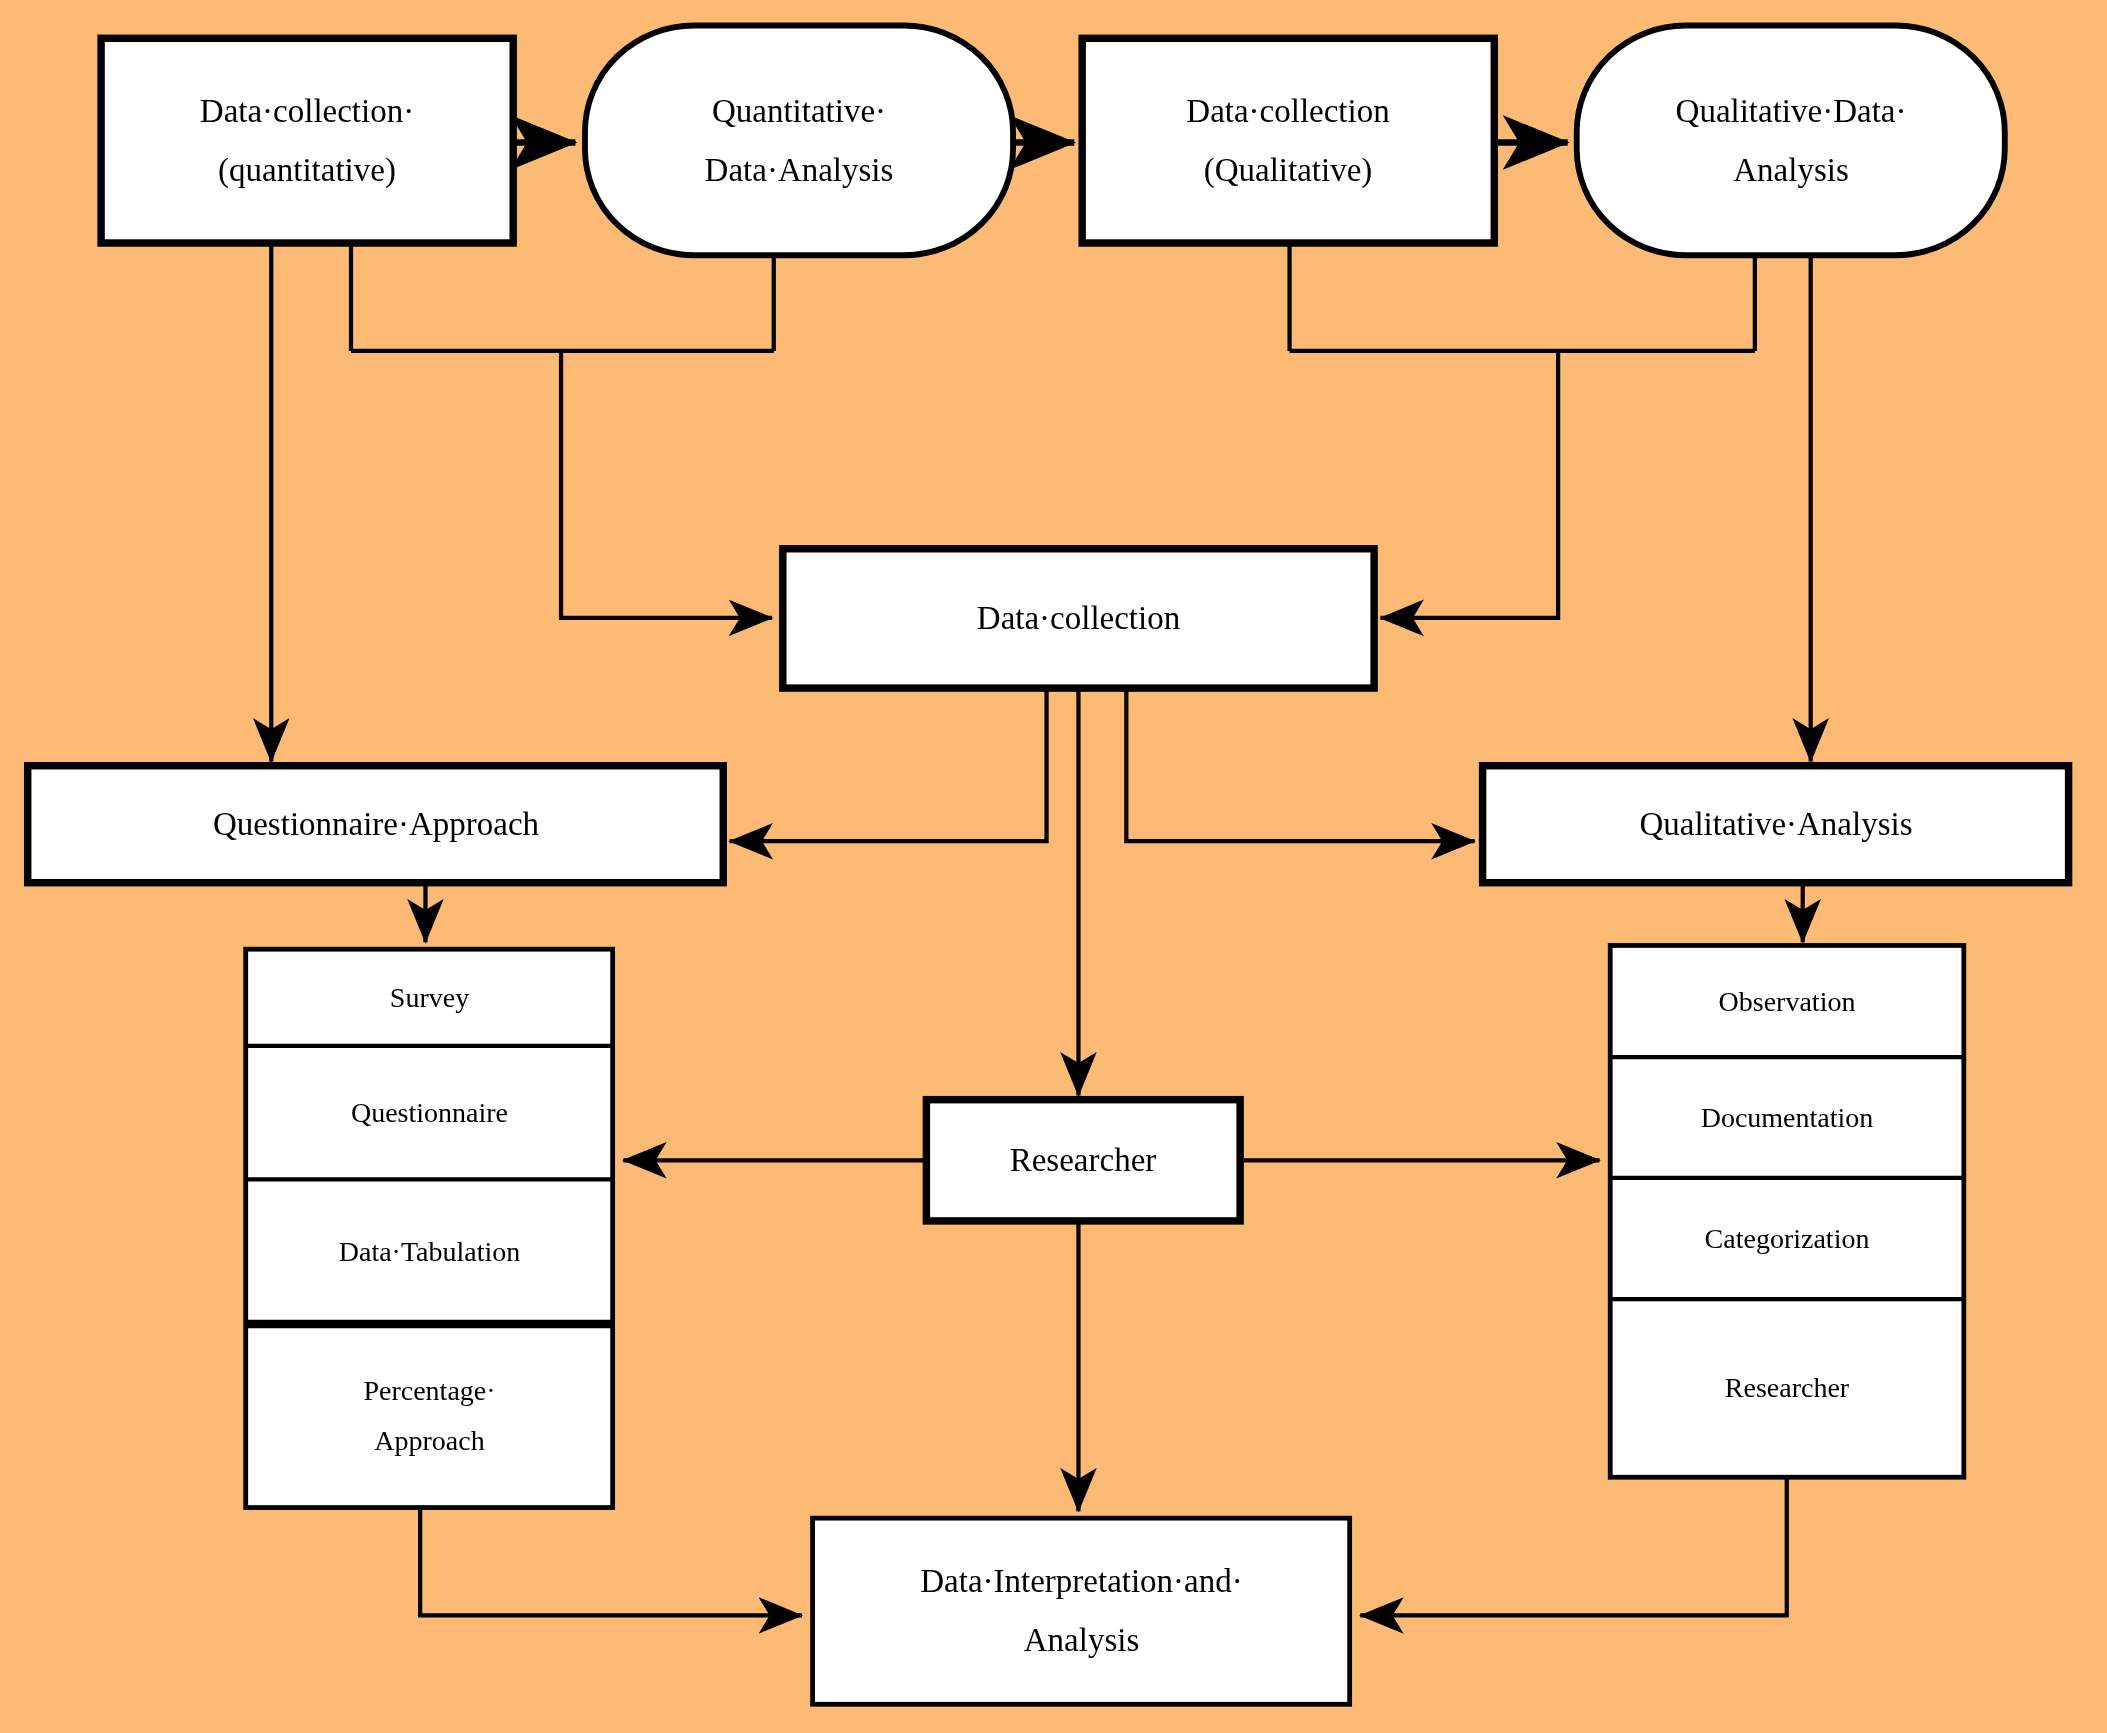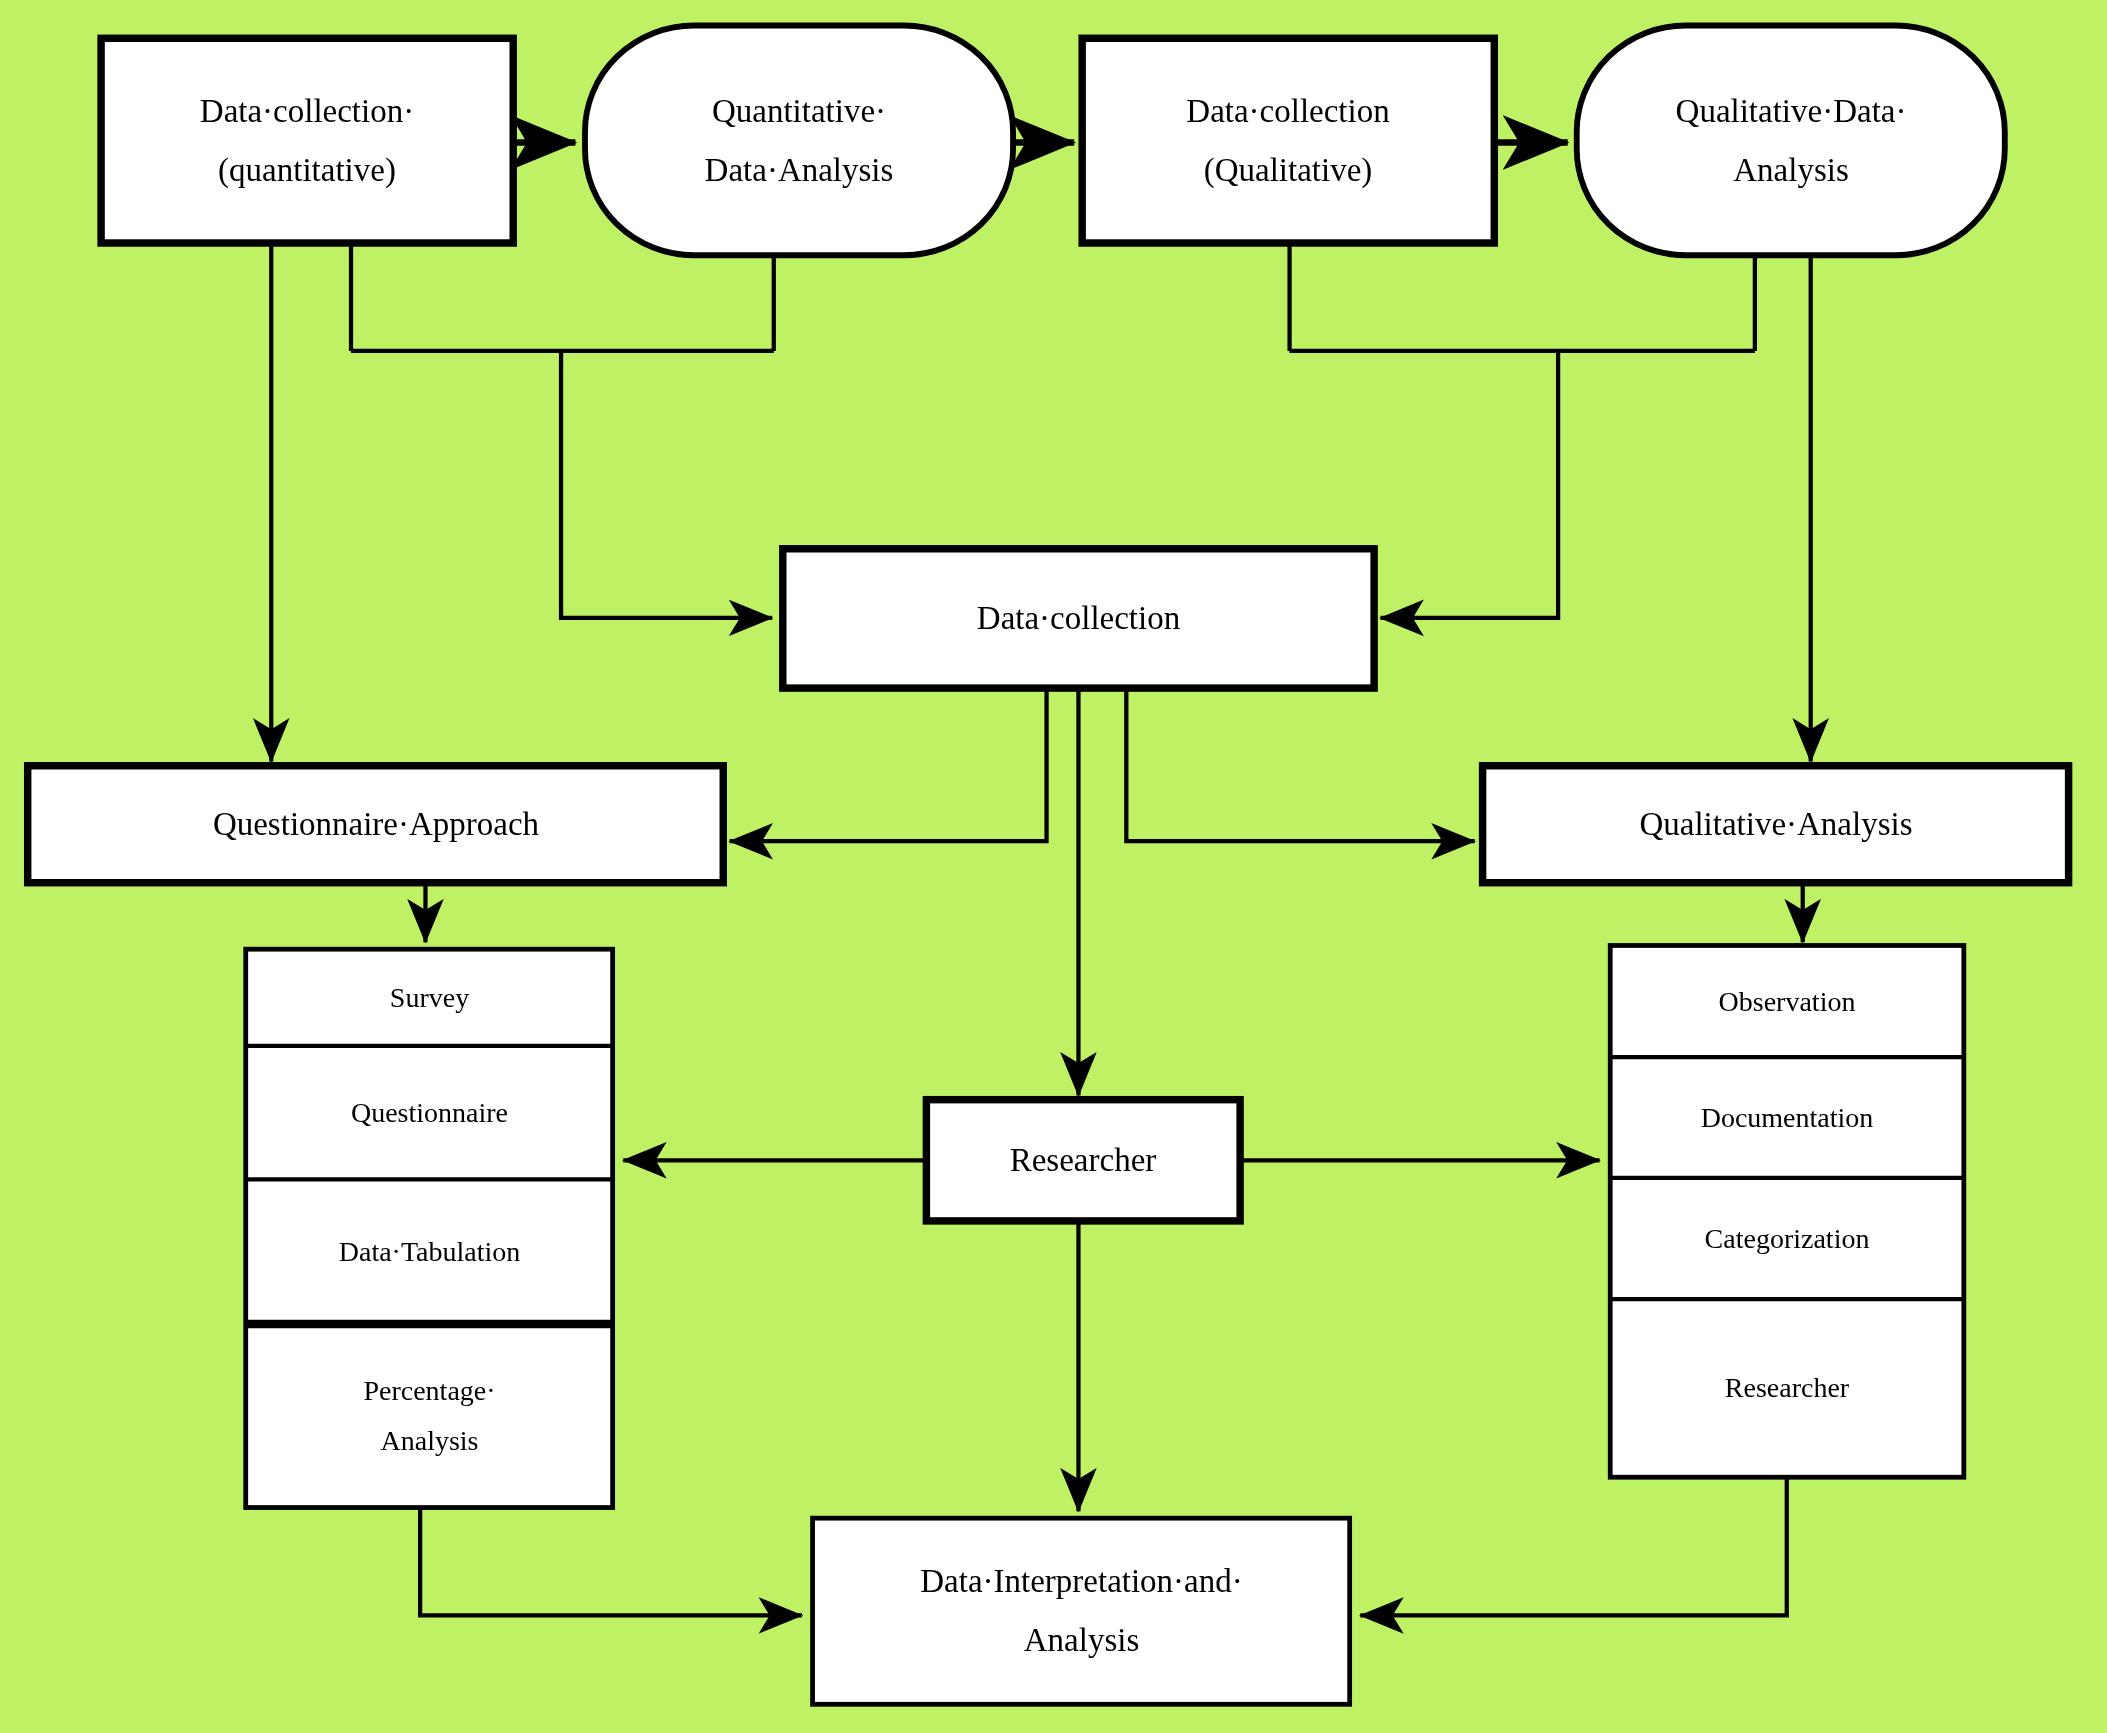--- a/index.html
+++ b/index.html
@@ -4,21 +4,21 @@
 <style>
   html, body {
     margin: 0;
     padding: 0;
     background: #ffffff;
   }
   #stage {
     position: relative;
     width: 2108px;
     height: 1733px;
-    background: #bef264;
+    background: #fdba74;
     overflow: hidden;
     font-family: "Liberation Serif", "DejaVu Serif", serif;
   }
   svg#flow {
     position: absolute;
     top: 0;
     left: 0;
     width: 2108px;
     height: 1733px;
   }
@@ -176,21 +176,21 @@
 
   <div class="label f-big" style="left:926px; top:1100px; width:314px; height:121px;">Researcher</div>
 
   <div class="label f-big" style="left:813px; top:1518px; width:537px; height:186px;">Data·Interpretation·and·
 Analysis</div>
 
   <div class="label f-mid" style="left:246px; top:949px; width:367px; height:97px;">Survey</div>
   <div class="label f-mid" style="left:246px; top:1046px; width:367px; height:133px;">Questionnaire</div>
   <div class="label f-small" style="left:246px; top:1179px; width:367px; height:145px;">Data·Tabulation</div>
   <div class="label f-mid" style="left:246px; top:1324px; width:367px; height:183px;">Percentage·
-Analysis</div>
+Approach</div>
 
   <div class="label f-mid" style="left:1610px; top:946px; width:354px; height:112px;">Observation</div>
   <div class="label f-mid" style="left:1610px; top:1057px; width:354px; height:121px;">Documentation</div>
   <div class="label f-mid" style="left:1610px; top:1178px; width:354px; height:121px;">Categorization</div>
   <div class="label f-mid" style="left:1610px; top:1299px; width:354px; height:178px;">Researcher</div>
 
 </div>
 
 
 </body></html>

